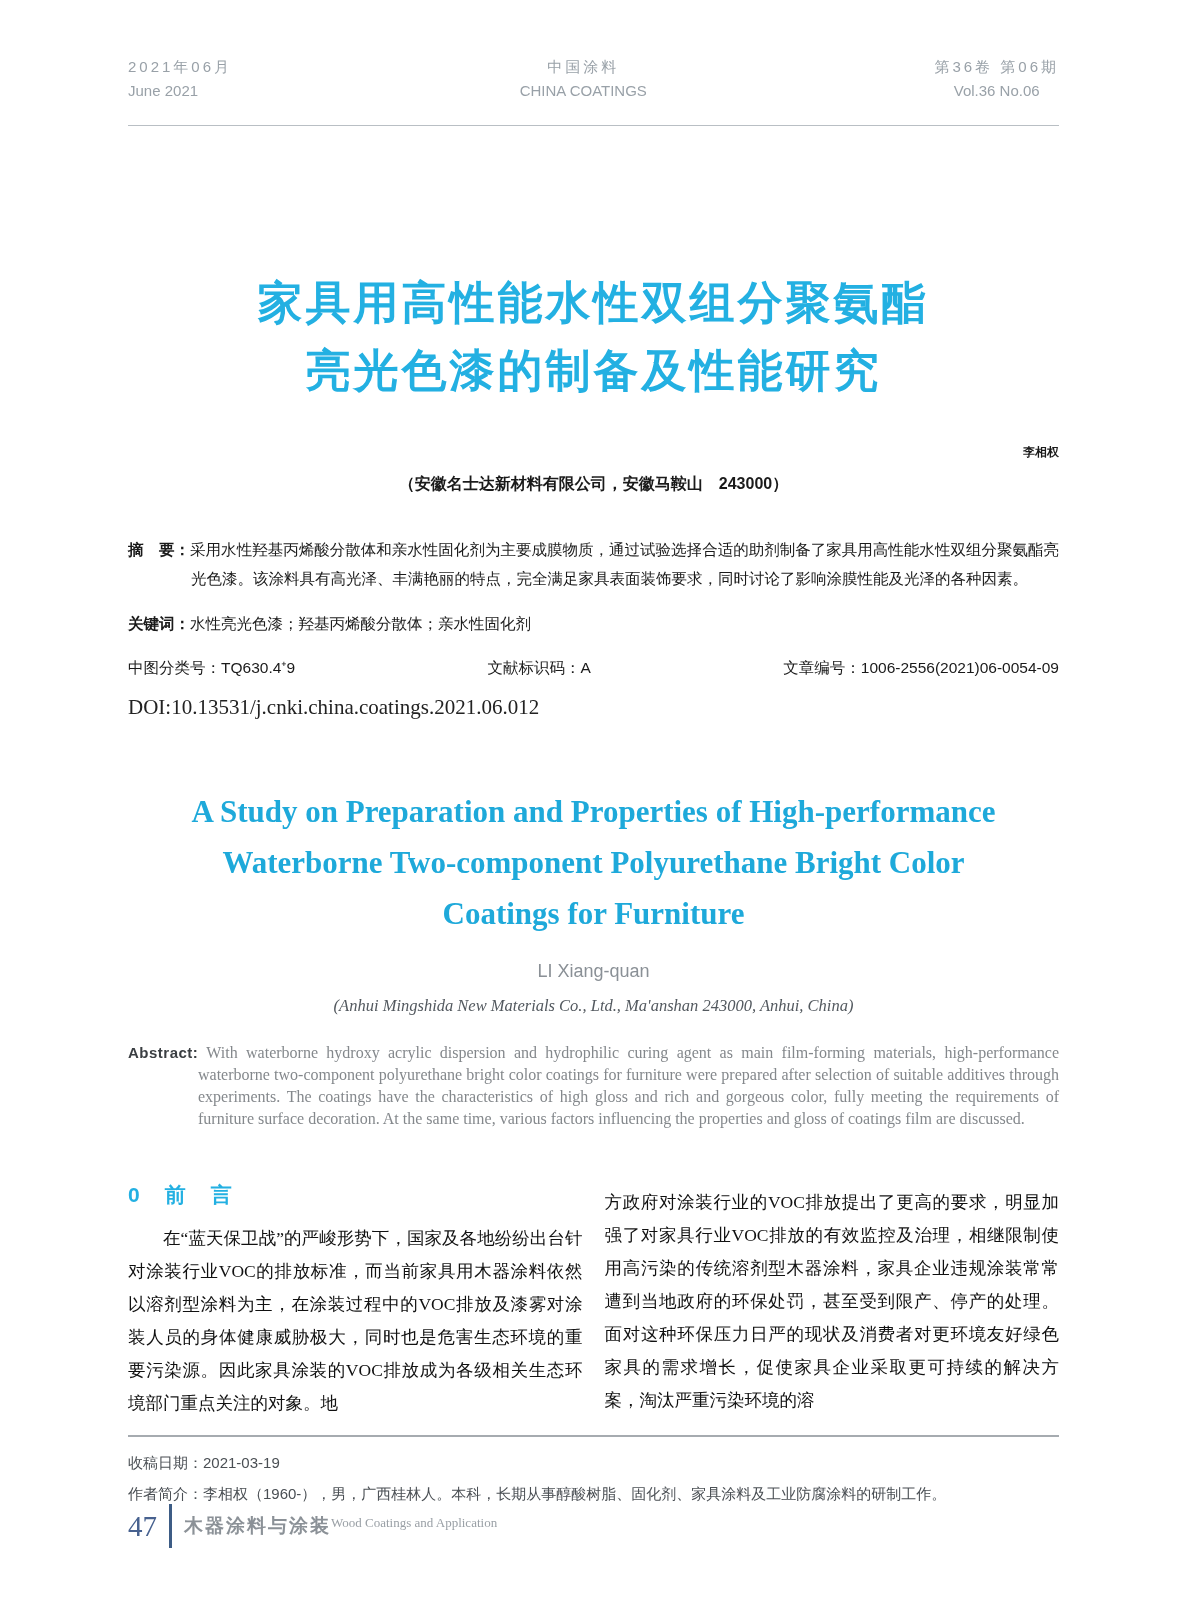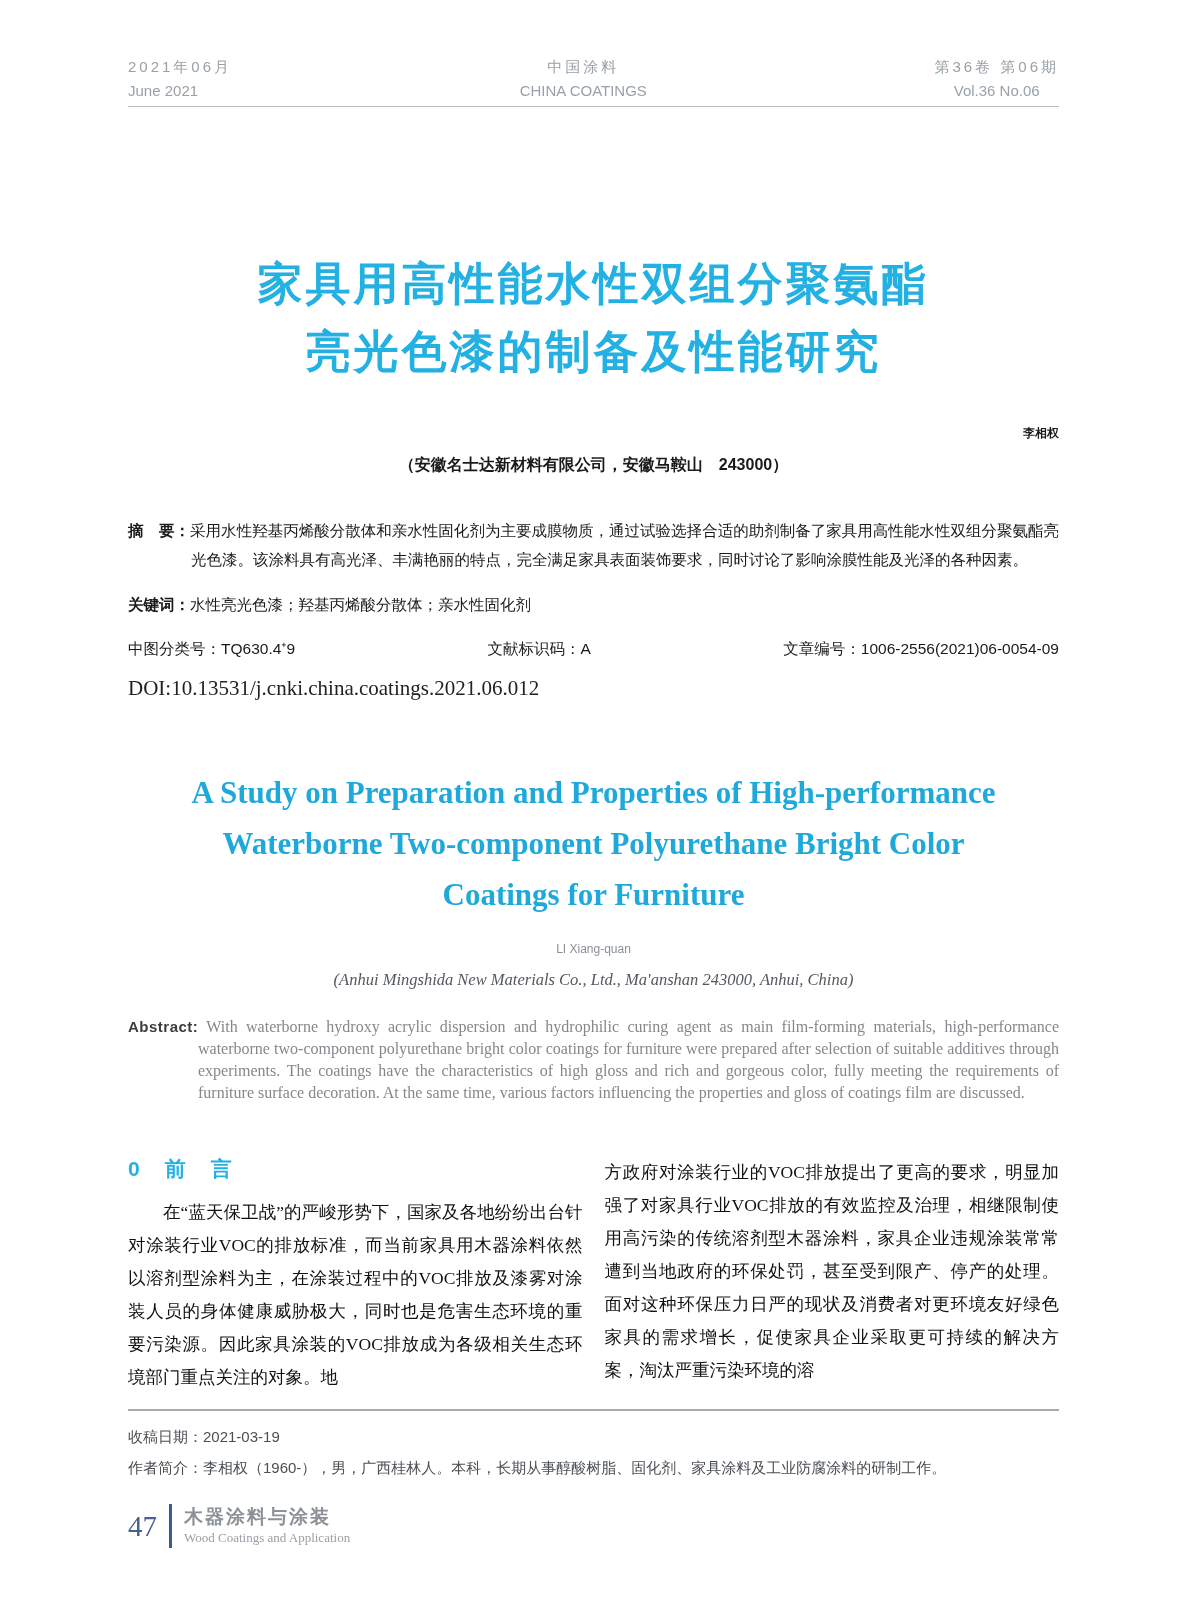--- a/index.html
+++ b/index.html
@@ -7,21 +7,21 @@
     width: 1187px; height: 1600px; background: #ffffff;
     margin: 0 auto; position: relative; box-sizing: border-box;
     padding: 55px 128px 0 128px;
     font-family: "Liberation Sans", sans-serif;
     color: #1a1a1a; overflow: hidden;
   }
   
   .runhead {
     display: flex; justify-content: space-between; align-items: flex-end;
     color: #99a1a8; font-size: 15px; line-height: 24px;
-    border-bottom: 1px solid #b9bfc4; padding-bottom: 3px;
+    border-bottom: 1px solid #b9bfc4; padding-bottom: 22px;
   }
   .runhead .blk { display: flex; flex-direction: column; }
   .runhead .c { text-align: center; }
   .runhead .r { text-align: center; }
   .runhead .cn { letter-spacing: 3px; }
   
   .title-cn {
     margin-top: 143px; text-align: center;
     color: #23b0e2; font-weight: 900; font-size: 45px; line-height: 68px;
     letter-spacing: 3px;
@@ -44,21 +44,21 @@
   .doi-line {
     margin-top: 12px; font-family: "Liberation Serif", serif;
     font-size: 21px; line-height: 26px; color: #222;
   }
   
   .title-en {
     margin-top: 66px; text-align: center;
     font-family: "Liberation Serif", serif; font-weight: 700;
     color: #1ea9da; font-size: 31px; line-height: 51px;
   }
-  .author-en { margin-top: 22px; text-align: center; font-size: 12px; color: #8a9096; }
+  .author-en { margin-top: 22px; text-align: center; font-size: 18px; color: #8a9096; }
   .affil-en {
     margin-top: 14px; text-align: center;
     font-family: "Liberation Serif", serif; font-style: italic;
     font-size: 16.5px; color: #53595f;
   }
   
   .abs-en {
     margin-top: 26px; font-family: "Liberation Serif", serif;
     font-size: 16px; line-height: 22px; color: #84888c;
     text-align: justify; padding-left: 70px; text-indent: -70px;
@@ -70,40 +70,40 @@
   }
   .kw-en {
     margin-top: 4px; font-family: "Liberation Serif", serif;
     font-size: 16px; line-height: 31.5px; color: #84888c;
   }
   .kw-en .lbl {
     font-weight: 700; color: #3a3e42;
     font-family: "Liberation Sans", sans-serif; font-size: 15px; padding-right: 8px;
   }
   
-  .body-cols { margin-top: 52px; display: flex; gap: 22px; }
+  .body-cols { margin-top: 52px; display: flex; gap: 22px; align-items: center; }
   .col { flex: 1 1 0; font-family: "Liberation Serif", serif; font-size: 17.5px; line-height: 33px; text-align: justify; color: #111; }
   .sec-head {
     font-family: "Liberation Sans", sans-serif;
     color: #23b0e2; font-weight: 800; font-size: 21px;
     line-height: 26px; height: 40px; letter-spacing: 2px;
   }
   .indent { text-indent: 2em; }
   .para { margin: 0; }
   
   .footnote-rule { margin-top: 15px; border-top: 2px solid #a6abb0; }
   .footnote { margin-top: 10px; font-size: 15px; line-height: 31px; color: #4a4f54; }
   
   .pagefoot { position: absolute; left: 128px; bottom: 52px; display: flex; align-items: center; }
   .pagefoot .num {
     font-family: "Liberation Serif", serif; font-size: 29px; color: #47618f;
     padding-right: 12px; line-height: 44px;
   }
   .pagefoot .bar { width: 3px; height: 44px; background: #3d5c85; margin-right: 12px; }
-  .pagefoot .col-names { display: flex; flex-direction: column; justify-content: center; }
+  .pagefoot .col-names { display: flex; justify-content: center; }
   .pagefoot .cn { font-weight: 800; font-size: 19px; color: #8b9197; letter-spacing: 2px; line-height: 24px; }
   .pagefoot .en { font-family: "Liberation Serif", serif; font-size: 13px; color: #9aa0a6; line-height: 18px; }
 </style>
 </head>
 <body>
 
 <div class="page">
 
   <div class="runhead">
     <div class="blk">

